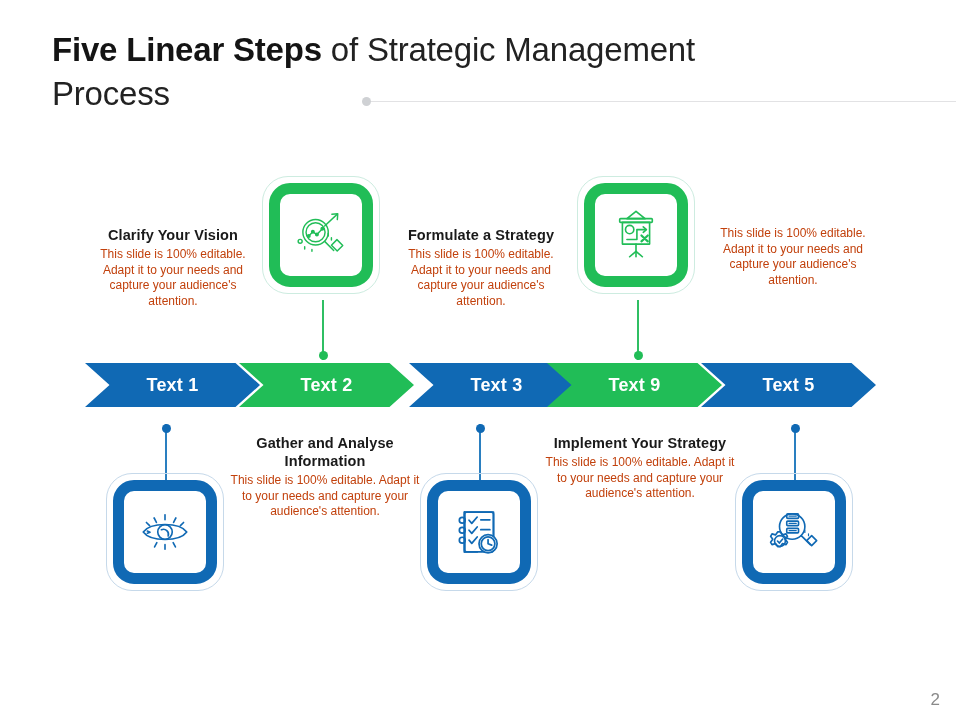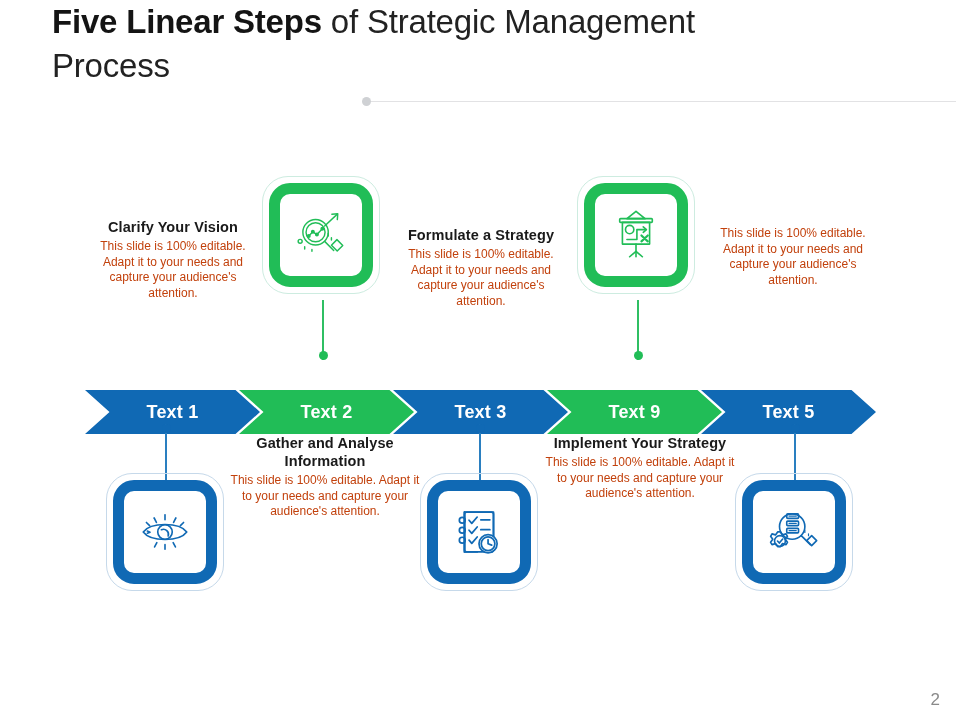--- a/index.html
+++ b/index.html
@@ -12,21 +12,21 @@
     height: 720px;
     position: relative;
     font-family: "Liberation Sans", sans-serif;
     overflow: hidden;
   }
 
   
   #slide-title {
     position: absolute;
     left: 52px;
-    top: 0;
+    top: 28px;
     width: 700px;
     font-size: 33px;
     line-height: 44px;
     color: #222222;
     font-weight: 400;
     letter-spacing: -0.2px;
   }
   #slide-title .strong { font-weight: bold; color: #141414; }
 
   #header-rule {
@@ -47,21 +47,20 @@
     background: #cfd1d4;
   }
 
   
   #chevron-bar {
     position: absolute;
     left: 85px;
     top: 363px;
     width: 790px;
     height: 44px;
-    margin-top: 27px;
   }
   .chevron {
     position: absolute;
     top: 0;
     height: 44px;
     width: 175px;
     display: flex;
     align-items: center;
     justify-content: center;
     color: #ffffff;
@@ -219,42 +218,42 @@
 
 <div class="connector conn-green" style="left:322px; top:300px; height:60px;">
   <div class="line"></div>
   <div class="dot" style="bottom:0;"></div>
 </div>
 <div class="connector conn-green" style="left:637px; top:300px; height:60px;">
   <div class="line"></div>
   <div class="dot" style="bottom:0;"></div>
 </div>
 
-<div class="text-block" style="left:88px; top:218px;">
+<div class="text-block" style="left:88px; top:226px;">
   <div class="tb-heading">Clarify Your Vision</div>
   <div class="tb-body">This slide is 100% editable. Adapt it to your needs and capture your audience's attention.</div>
 </div>
 
 <div class="text-block" style="left:396px; top:226px;">
   <div class="tb-heading">Formulate a Strategy</div>
   <div class="tb-body">This slide is 100% editable. Adapt it to your needs and capture your audience's attention.</div>
 </div>
 
 <div class="text-block" style="left:708px; top:226px;">
   <div class="tb-body">This slide is 100% editable. Adapt it to your needs and capture your audience's attention.</div>
 </div>
 
 <div id="chevron-bar">
   <div class="chevron chev-blue first" style="left:0px;">
       <span>Text 1</span>
     </div>
   <div class="chevron chev-green" style="left:154px;">
       <span>Text 2</span>
     </div>
-  <div class="chevron chev-blue" style="left:308px;">
+  <div class="chevron chev-blue" style="left:324px;">
       <span>Text 3</span>
     </div>
   <div class="chevron chev-green" style="left:462px;">
       <span>Text 9</span>
     </div>
   <div class="chevron chev-blue" style="left:616px;">
       <span>Text 5</span>
     </div>
 </div>
 

